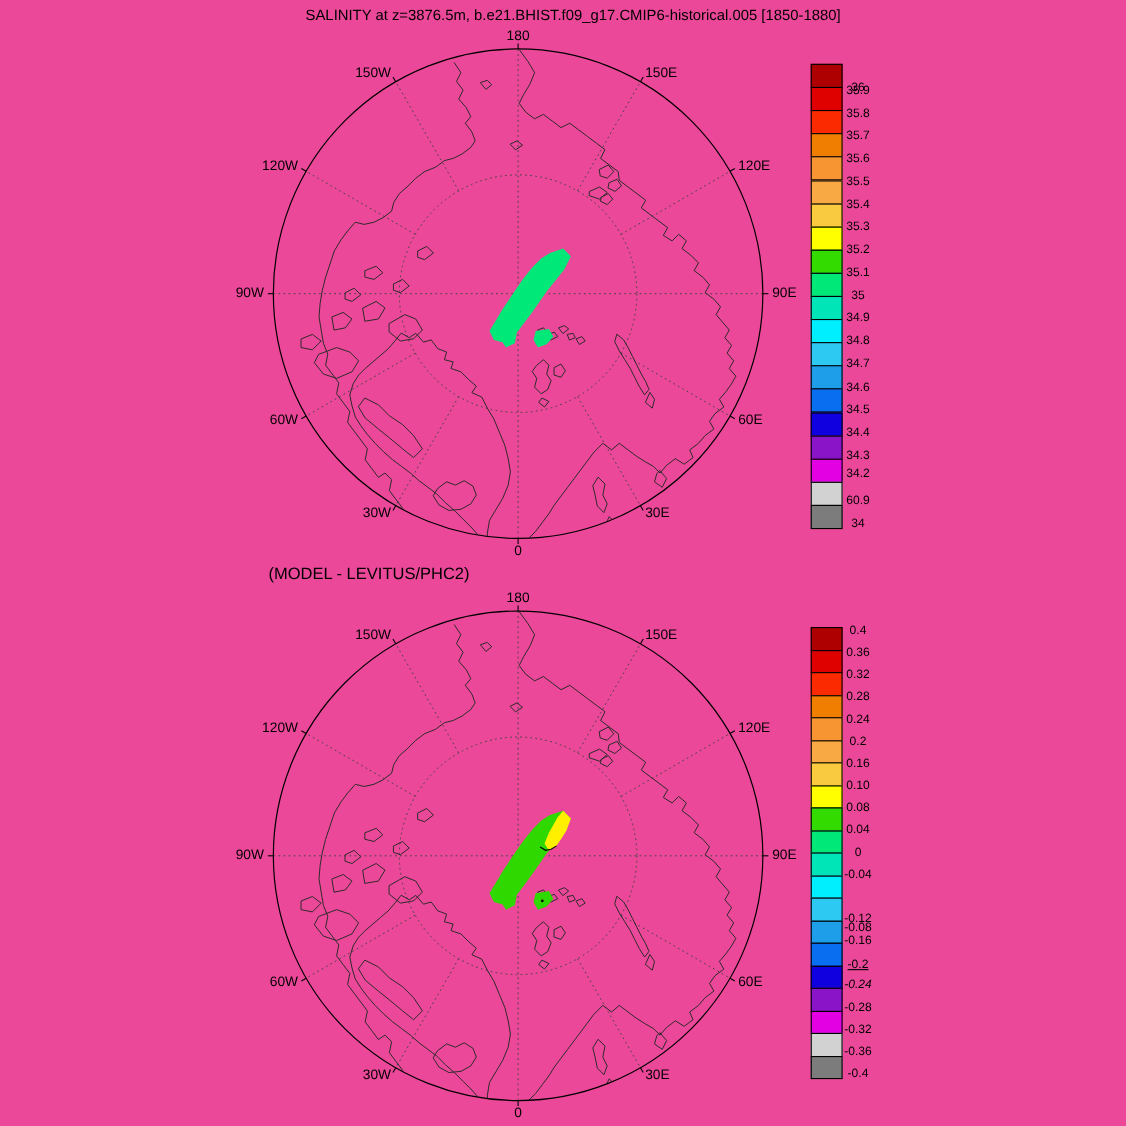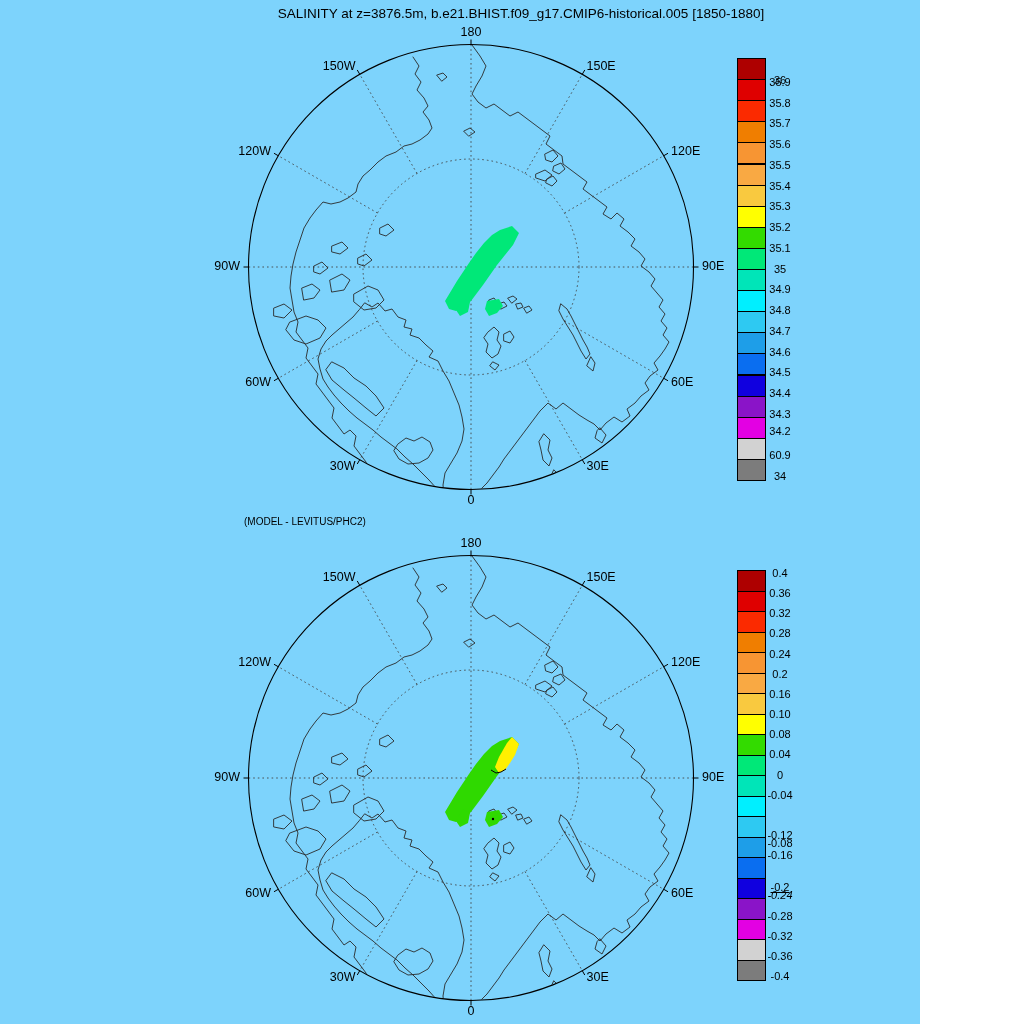--- a/index.html
+++ b/index.html
@@ -1,20 +1,20 @@
 <!DOCTYPE html>
 <html><head>
 <meta charset="utf-8">
 <style>
   html,body{margin:0;padding:0;background:#fff;width:1024px;height:1024px;overflow:hidden;
             font-family:"Liberation Sans",sans-serif;color:#000;}
-  .page{position:relative;width:920px;height:1024px;background:#7dd3fc;}
+  .page{position:relative;width:1024px;height:1024px;background:#ec4899;}
   .title{position:absolute;top:5px;left:0;width:1042px;text-align:center;
          font-size:13.5px;line-height:17px;white-space:nowrap;}
-  .subtitle{position:absolute;top:513px;left:244px;font-size:10px;line-height:17px;white-space:nowrap;}
+  .subtitle{position:absolute;top:513px;left:244px;font-size:15px;line-height:17px;white-space:nowrap;}
   svg.map{position:absolute;left:191px;width:560px;height:520px;overflow:visible;}
   #map1{top:4px;}
   #map2{top:515px;}
   svg text{font-family:"Liberation Sans",sans-serif;font-size:12.5px;fill:#000;}
   .cbar{position:absolute;left:737px;width:95px;}
   #cbar1{top:58px;height:426px;}
   #cbar2{top:570px;height:414px;}
   .cbox{position:absolute;left:0;width:29px;border:1px solid #000;box-sizing:border-box;}
   .clab{position:absolute;left:15px;width:56px;text-align:center;
         font-size:11px;line-height:13px;white-space:nowrap;}
@@ -237,21 +237,21 @@
       <div class="clab" style="top: 97.75px;">0.2</div>
       <div class="clab" style="top: 117.9px;">0.16</div>
       <div class="clab" style="top: 138.05px;">0.10</div>
       <div class="clab" style="top: 158.2px;">0.08</div>
       <div class="clab" style="top: 178.35px;">0.04</div>
       <div class="clab" style="top: 198.5px;">0</div>
       <div class="clab" style="top: 218.65px;">-0.04</div>
       <div class="clab" style="top: 226px; margin-top: 41px;">-0.08</div>
       <div class="clab" style="top: 258.95px;">-0.12</div>
       <div class="clab" style="top: 279.1px;">-0.16</div>
-      <div class="clab" style="top: 311px; text-decoration: underline;">-0.2</div>
+      <div class="clab" style="top: 301px; text-decoration: underline;">-0.2</div>
       <div class="clab" style="top: 319.4px; font-style: italic;">-0.24</div>
       <div class="clab" style="top: 339.55px;">-0.28</div>
       <div class="clab" style="top: 359.7px;">-0.32</div>
       <div class="clab" style="top: 379.85px;">-0.36</div>
       <div class="clab" style="top: 400px;">-0.4</div>
     </div>
 
 </div>
 
 </body></html>

